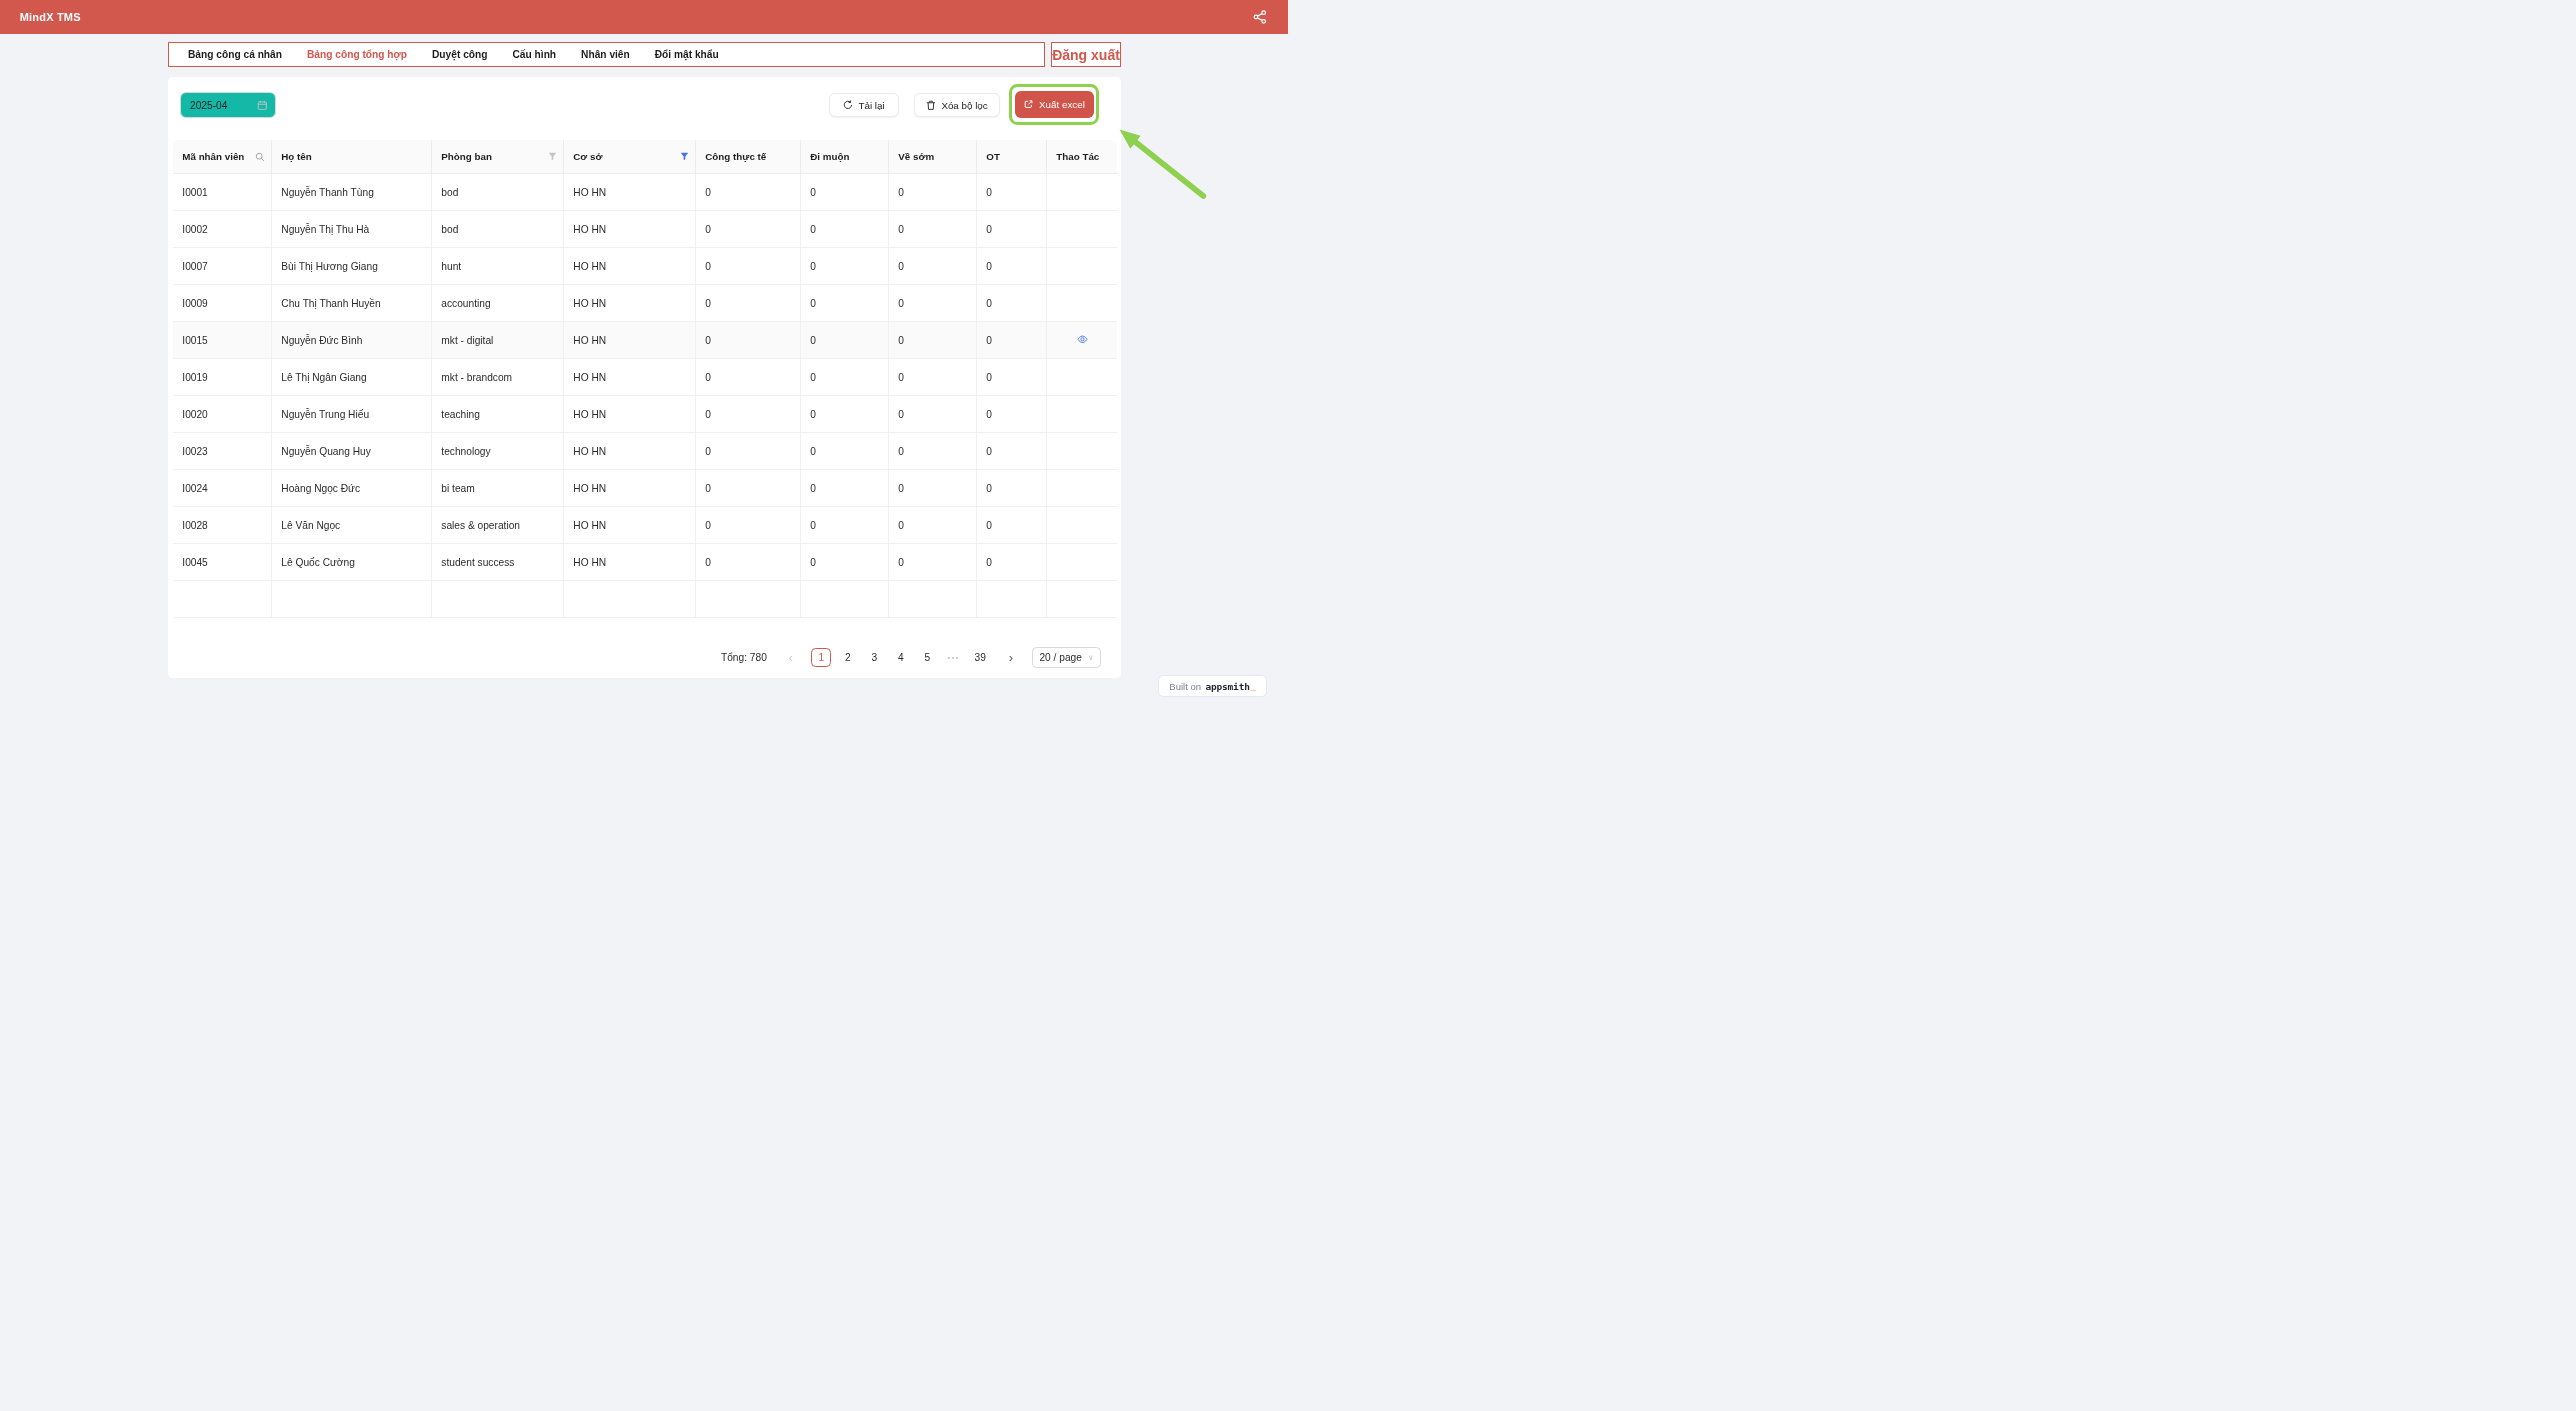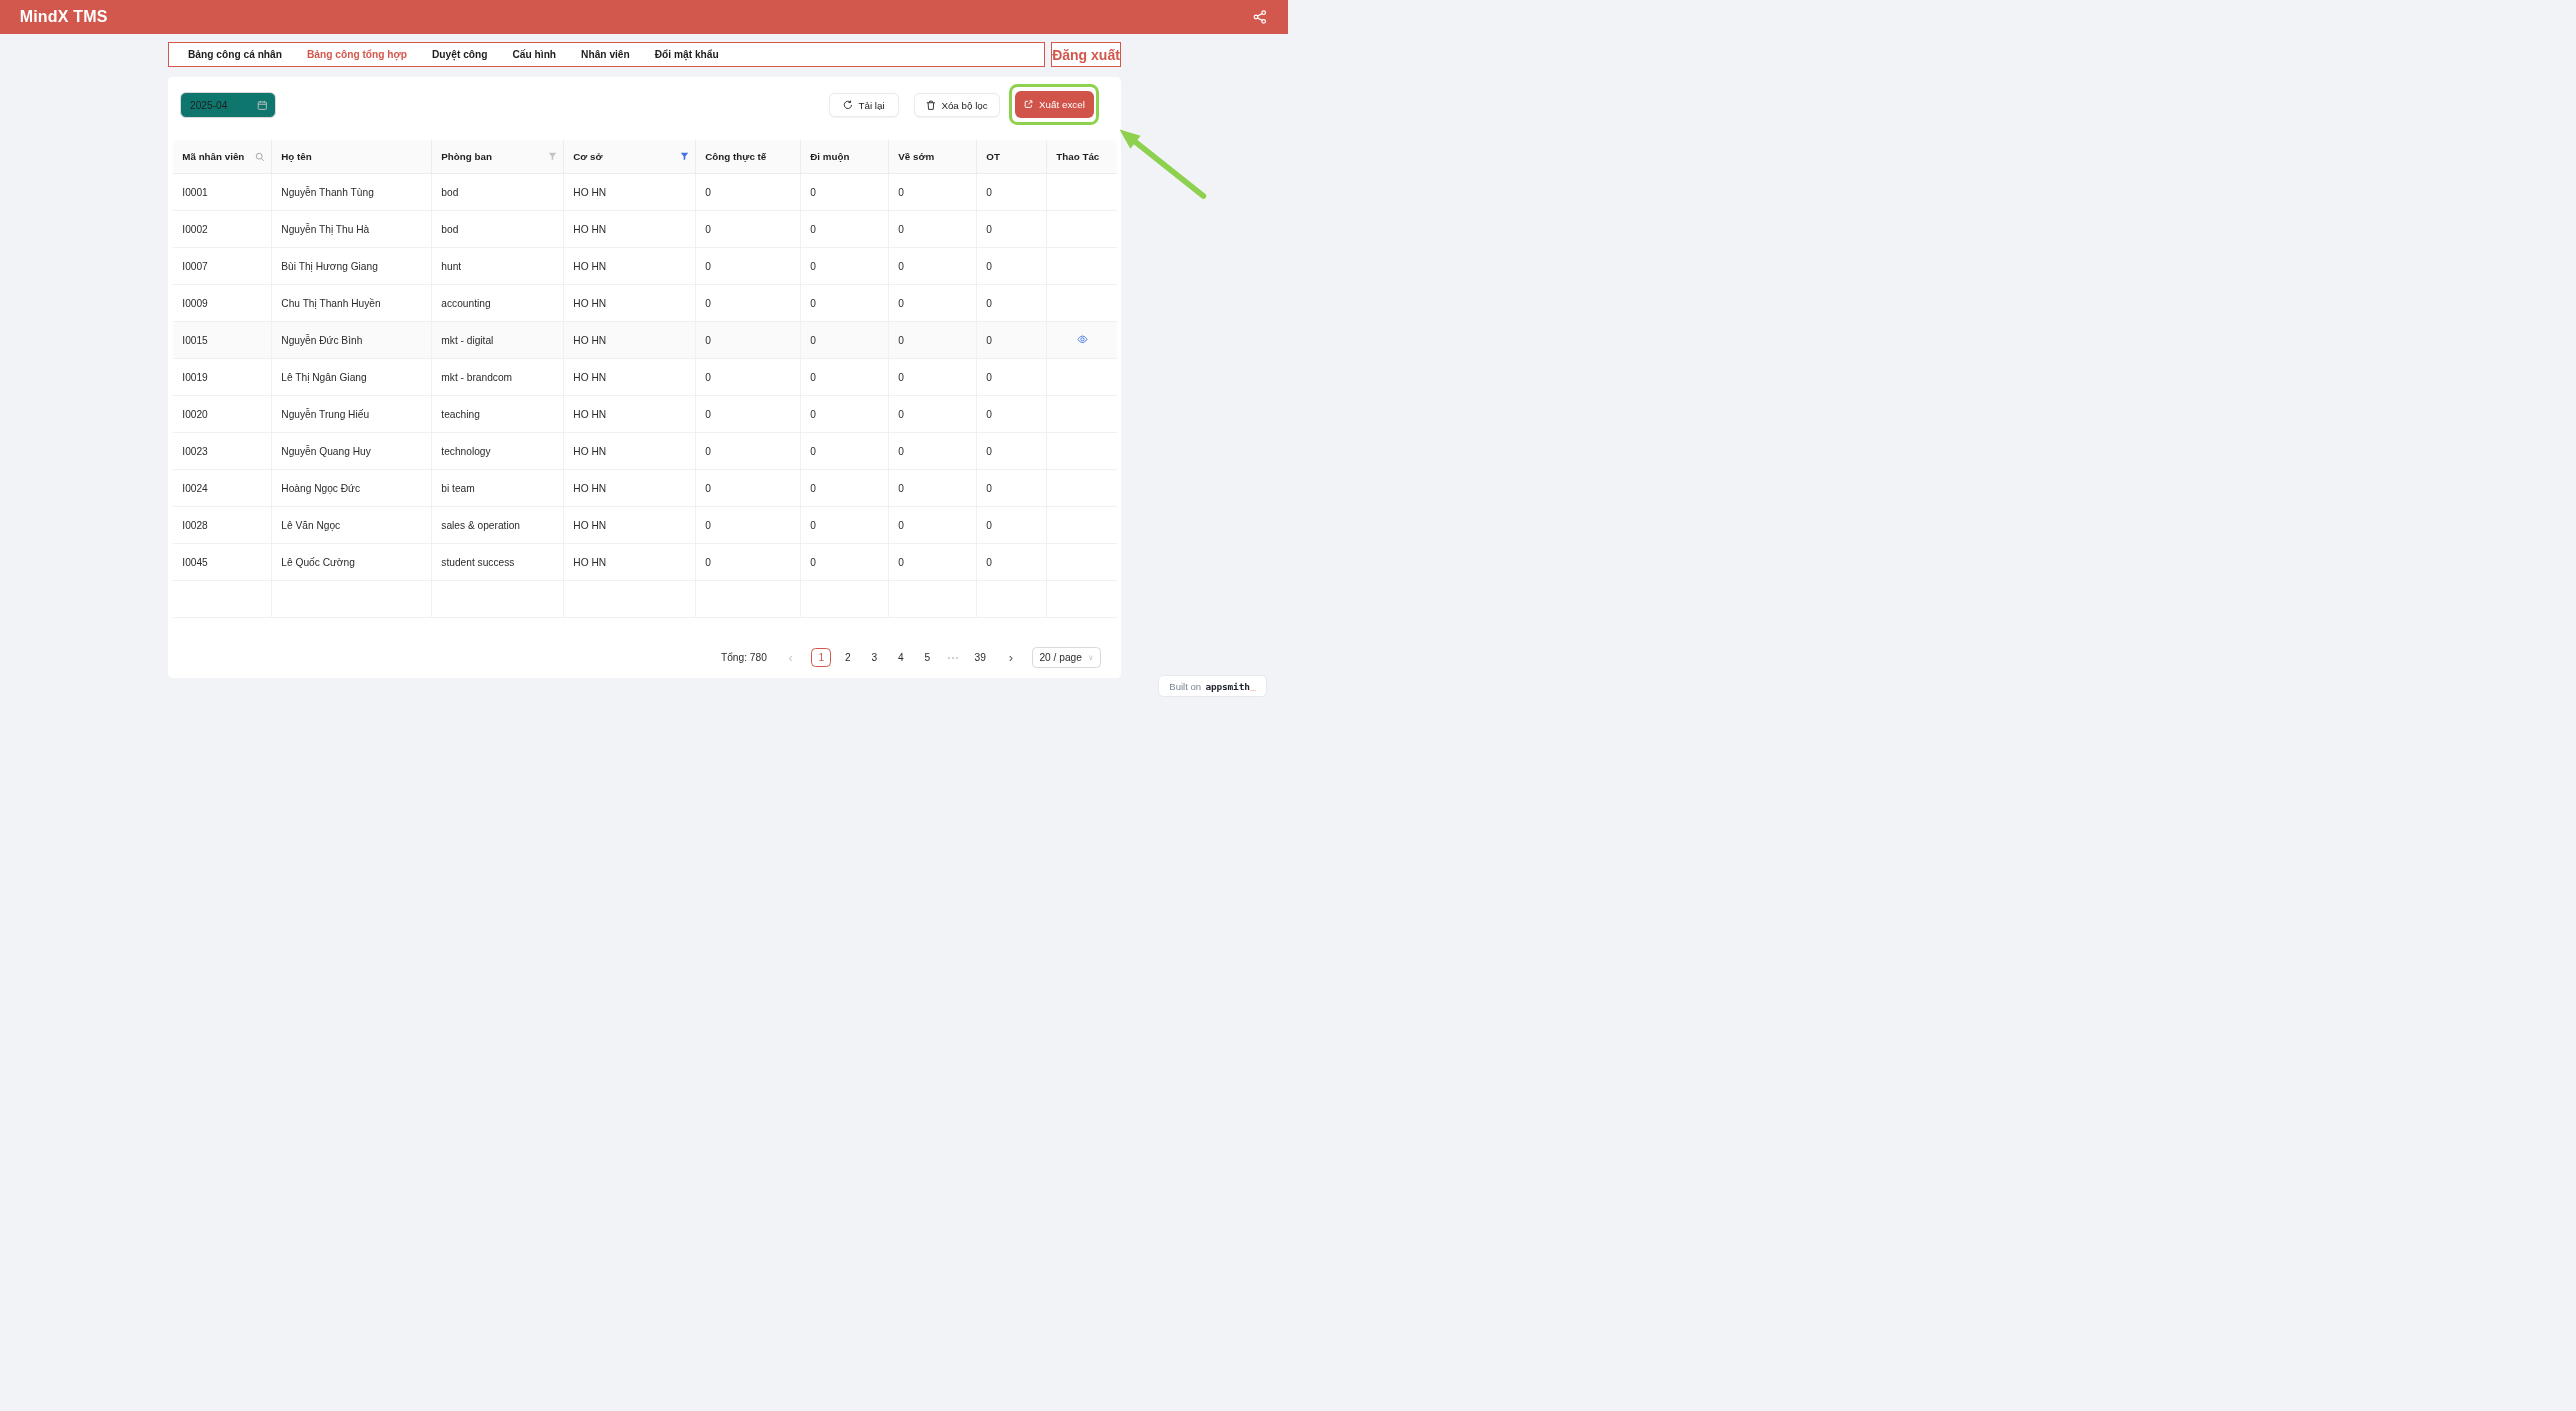--- a/index.html
+++ b/index.html
@@ -9,21 +9,21 @@
     background: var(--page-bg, #f1f3f7);
     position: relative;
     color:#2b2b2b;
   }
   
   .topbar {
     position:absolute; left:0; top:0; width:1288px; height:34px;
     background: var(--accent, #d2574d);
     display:flex; align-items:center; padding:0 19.7px;
   }
-  .app-title { color:#fff; font-size:16px; font-weight:bold; letter-spacing:0.2px; }
+  .app-title { color:#fff; font-size:11px; font-weight:bold; letter-spacing:0.2px; }
   .share-wrap { margin-left:auto; display:flex; align-items:center; cursor:pointer; }
   
   .tabs-bar {
     position:absolute; left:168px; top:42px; width:877px; height:25px;
     background:#fff; border:0.8px solid var(--accent, #d2574d);
     display:flex; align-items:center; padding-left:19px; gap:25px;
   }
   .tab { font-size:10.2px; font-weight:600; color:#1d1d1f; cursor:pointer; white-space:nowrap; }
   .tab.active { color: var(--accent, #d2574d); }
   .logout-btn {
@@ -32,21 +32,21 @@
     color:var(--accent, #d2574d); font-size:14px; font-weight:600;
     display:flex; align-items:center; justify-content:center; cursor:pointer;
   }
   
   .card {
     position:absolute; left:168px; top:77px; width:953px; height:601px;
     background:#fff; border-radius:4.5px;
   }
   .datepicker {
     position:absolute; left:12px; top:15px; width:96px; height:26px;
-    border:0.8px solid #d9d9d9; border-radius:6px; background:#0f766e;
+    border:0.8px solid #d9d9d9; border-radius:6px; background:#14b8a6;
     display:flex; align-items:center; padding:0 7.6px 0 9px;
     font-size:10.2px; color:#1f1f1f; cursor:pointer;
   }
   .datepicker .cal { margin-left:auto; display:flex; }
   .tool-btn {
     position:absolute; top:16px; height:24px; background:#fff;
     border:0.8px solid #ececec; border-radius:6px;
     box-shadow:0 0.8px 1.5px rgba(0,0,0,.06);
     display:flex; align-items:center; justify-content:center; gap:5.3px;
     font-size:9.8px; color:#222; cursor:pointer;

